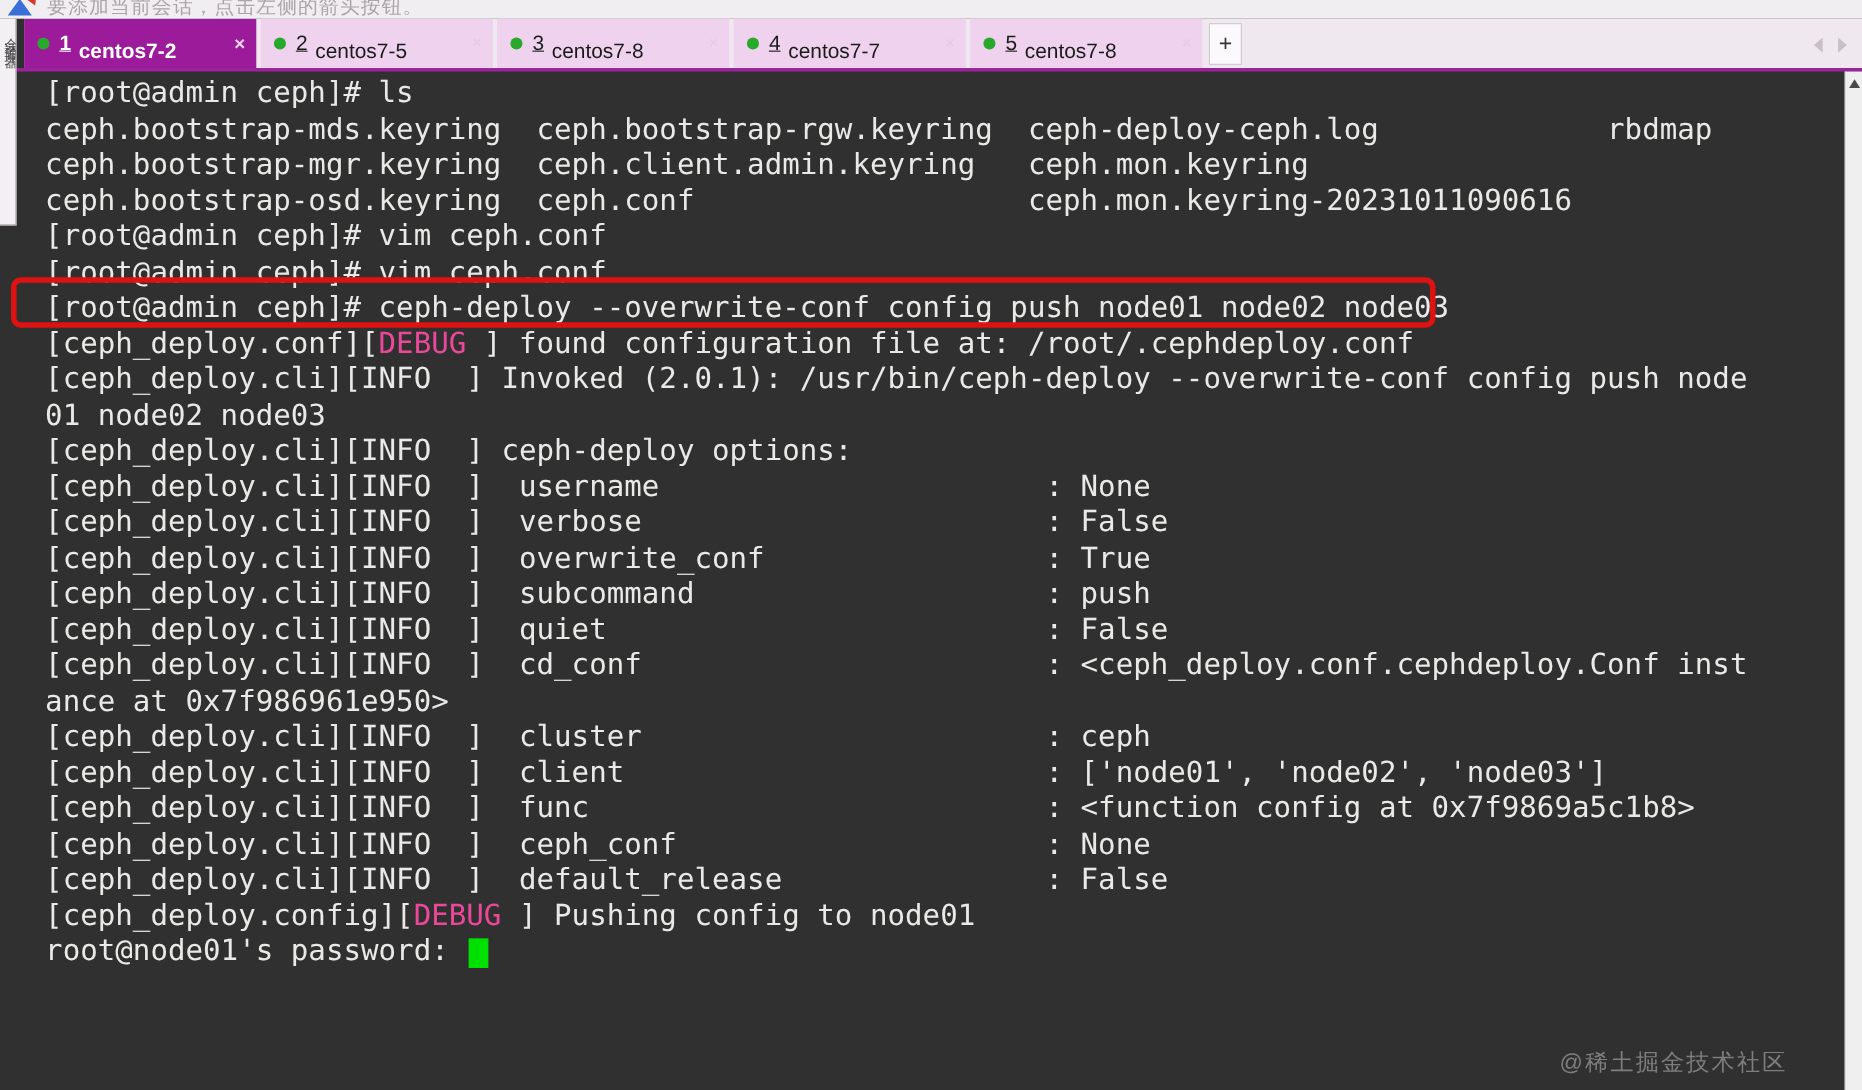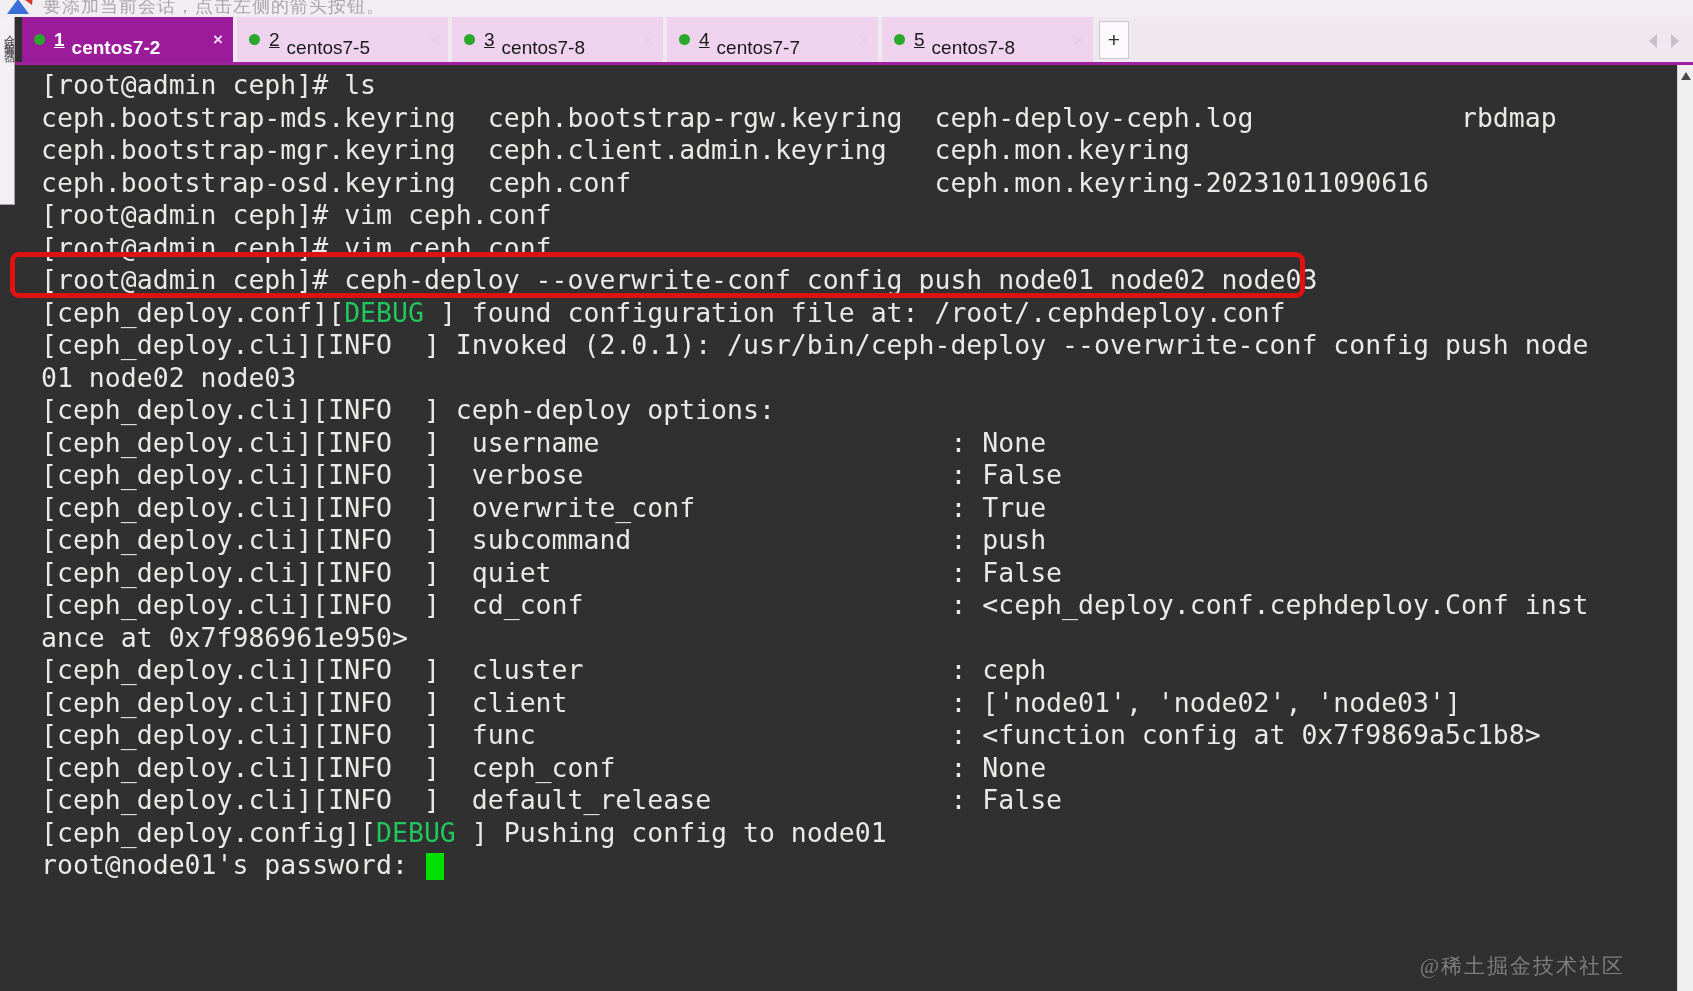--- a/index.html
+++ b/index.html
@@ -44,37 +44,37 @@
               border-bottom:1px solid #a8a0a8; z-index:4; overflow:hidden; }
   .side-tab span { writing-mode:vertical-rl; font-size:12px; color:#4a4a4a;
                    letter-spacing:4px; margin:8px 0 0 1px; display:inline-block; }
 
   
   .terminal { position:absolute; left:15px; top:65px; width:1662px; height:926px;
               background:#303030; padding:4px 0 0 5px; overflow:hidden; z-index:0;
               font-family:"DejaVu Sans Mono", monospace; font-size:26.5px;
               line-height:32.5px; color:#e9e9e7; white-space:pre;margin-left:21px; }
   .term-line { height:32.5px; }
-  .seg-debug { color:#22c55e;text-align:center; }
+  .seg-debug { color:#ec4899;text-align:center; }
   .cursor { display:inline-block; width:18px; height:27px; background:#00e000;
             vertical-align:text-bottom; margin-left:2px; }
 
   
   .red-box { position:absolute; left:10px; top:252px; width:1295px; height:46px;
              border:5px solid #df1212; border-radius:9px; z-index:5; }
 
   
   .scrollbar { position:absolute; right:0; top:65px; width:16px; height:926px;
                background:#efefef; border-left:1px solid #d5d5d5; z-index:4; }
   .sb-up { width:0; height:0; margin:7px auto 0 auto;
            border-left:5px solid transparent; border-right:5px solid transparent;
            border-bottom:8px solid #4a4a4a; }
 
   .watermark { position:absolute; right:68px; bottom:11px; font-size:21px;
-               color:#919191; opacity:0.8; z-index:6; letter-spacing:2px;font-family:Liberation Serif, serif; }
+               color:#919191; opacity:0.8; z-index:6; letter-spacing:2px; }
 </style>
 </head>
 <body>
 
 <div class="hint-bar">
   <div class="hint-inner">
     <svg width="28" height="22" viewBox="0 0 28 22">
       <polygon points="12,1 27,1 26,11" fill="#d8372c"></polygon>
       <polygon points="1,20 23,20 12,5" fill="#3a6fd8"></polygon>
     </svg>

